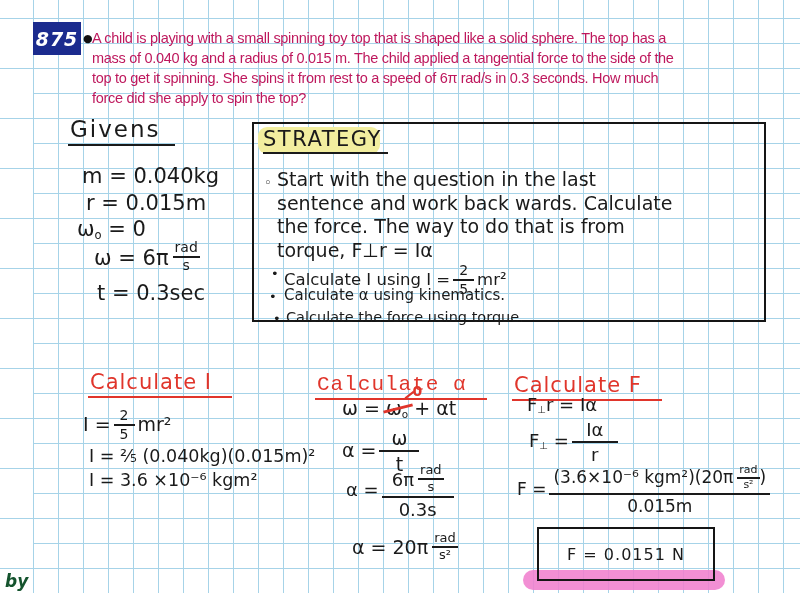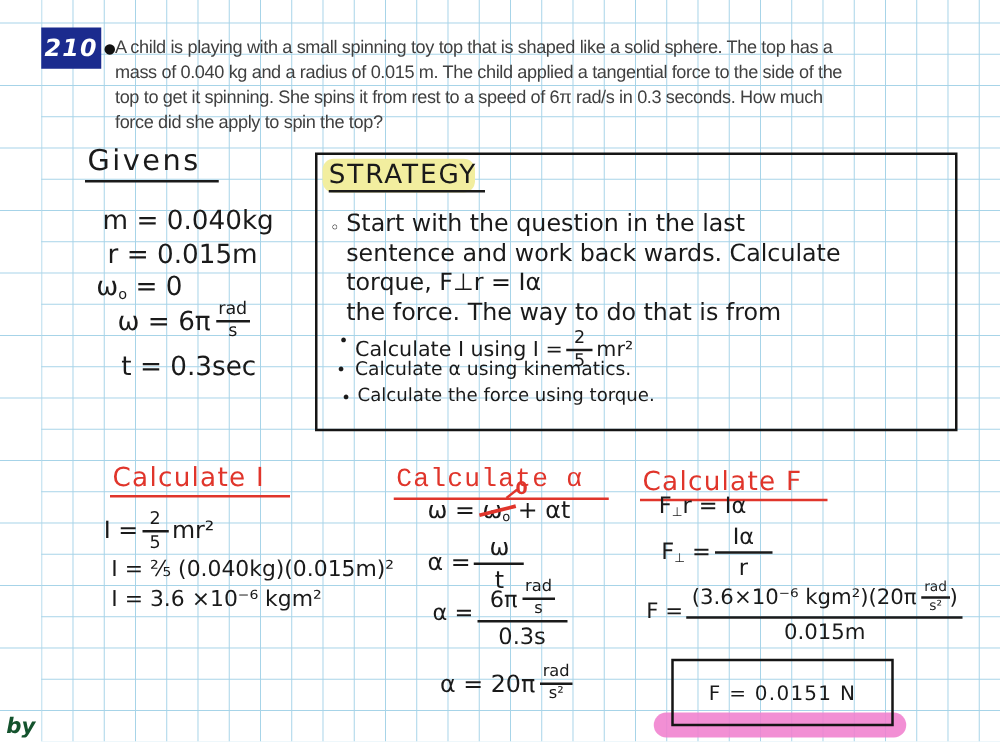--- a/index.html
+++ b/index.html
@@ -19,32 +19,32 @@
 
   .abs { position:absolute; }
   .hand { font-family:"DejaVu Sans", sans-serif; color:#1a1a1a; white-space:nowrap; }
 
   
   .badge { left:33px; top:22px; width:48px; height:33px; background:#1b2b8e;
     color:#ffffff; font-style:italic; font-weight:bold; font-size:19px;
     display:flex; align-items:center; justify-content:center; letter-spacing:1px; }
   .prob-bullet { left:83px; top:32px; font-size:11px; color:#111; }
   .problem { left:92px; top:28px; font-family:"Liberation Sans", sans-serif;
-    font-size:14.5px; letter-spacing:-0.3px; line-height:20px; color:#404040; white-space:nowrap; }
+    font-size:14.5px; letter-spacing:-0.3px; line-height:20px; color:#be185d; white-space:nowrap; }
 
   
   .givens-title { left:68px; top:116px; font-size:23px; letter-spacing:2px;
     border-bottom:2.5px solid #1a1a1a; padding:0 14px 2px 2px; }
   .g-line { font-size:21px; }
   .g-m { left:82px; top:164px; } .g-r { left:86px; top:191px; }
   .g-w0 { left:77px; top:217px; } .g-w { left:94px; top:240px; } .g-t { left:97px; top:269px;margin-top:12px; }
   .sub { font-size:0.55em; vertical-align:-0.25em; }
 
   
-  .strategy-box { left:252px; top:122px; width:514px; height:223px; border:2.5px solid #151515; }
+  .strategy-box { left:252px; top:122px; width:514px; height:200px; border:2.5px solid #151515; }
   .s-highlight { position:absolute; left:4px; top:3px; width:122px; height:27px;
     background:#f2ee9f; border-radius:9px; }
   .s-title { position:absolute; left:9px; top:3px; font-size:21px; letter-spacing:1.5px;
     border-bottom:2px solid #1a1a1a; padding:0 6px 1px 0; }
   .s-marker { position:absolute; font-size:13px; }
   .s-b1 { position:absolute; left:23px; top:44px; font-size:19px; line-height:23.5px; }
   .s-b2 { position:absolute; left:30px; top:139px; font-size:16.5px; }
   .s-b3 { position:absolute; left:30px; top:162px; font-size:15px; }
   .s-b4 { position:absolute; left:32px; top:185px; font-size:14.5px; }
 
@@ -95,21 +95,21 @@
 
   .footer-by { left:5px; top:571px; font-style:italic; font-weight:bold; font-size:17px; color:#14532d; }
 </style>
 </head>
 <body>
 
 <div class="page">
   <div class="grid-layer"></div>
   <div class="margin-ticks"></div>
 
-  <div class="abs badge">210</div>
+  <div class="abs badge">875</div>
   <div class="abs prob-bullet">●</div>
   <div class="abs problem">
     <div>A child is playing with a small spinning toy top that is shaped like a solid sphere. The top has a</div>
     <div>mass of 0.040 kg and a radius of 0.015 m. The child applied a tangential force to the side of the</div>
     <div>top to get it spinning. She spins it from rest to a speed of 6π rad/s in 0.3 seconds. How much</div>
     <div>force did she apply to spin the top?</div>
   </div>
 
   <div class="abs hand givens-title">Givens</div>
   <div class="abs hand g-line g-m">m = 0.040kg</div>
@@ -119,22 +119,22 @@
   <div class="abs hand g-line g-t">t = 0.3sec</div>
 
   <div class="abs strategy-box">
     <div class="s-highlight"></div>
     <div class="hand s-title">STRATEGY</div>
 
     <div class="s-marker hand" style="left:10px; top:51px;">◦</div>
     <div class="s-b1 hand">
       <div>Start with the question in the last</div>
       <div>sentence and work back wards. Calculate</div>
+      <div>the force. The way to do that is from</div>
       <div>torque, F⊥r = Iα</div>
-      <div>the force. The way to do that is from</div>
     </div>
 
     <div class="s-marker hand" style="left:17px; top:142px;">•</div>
     <div class="s-b2 hand"><span>Calculate I using  I =</span><span class="frac sfrac"><span class="fr-num">2</span><span class="fr-den">5</span></span><span>mr²</span></div>
 
     <div class="s-marker hand" style="left:15px; top:165px;">•</div>
     <div class="s-b3 hand">Calculate α using kinematics.</div>
 
     <div class="s-marker hand" style="left:19px; top:187px;">•</div>
     <div class="s-b4 hand">Calculate the force using torque.</div>

